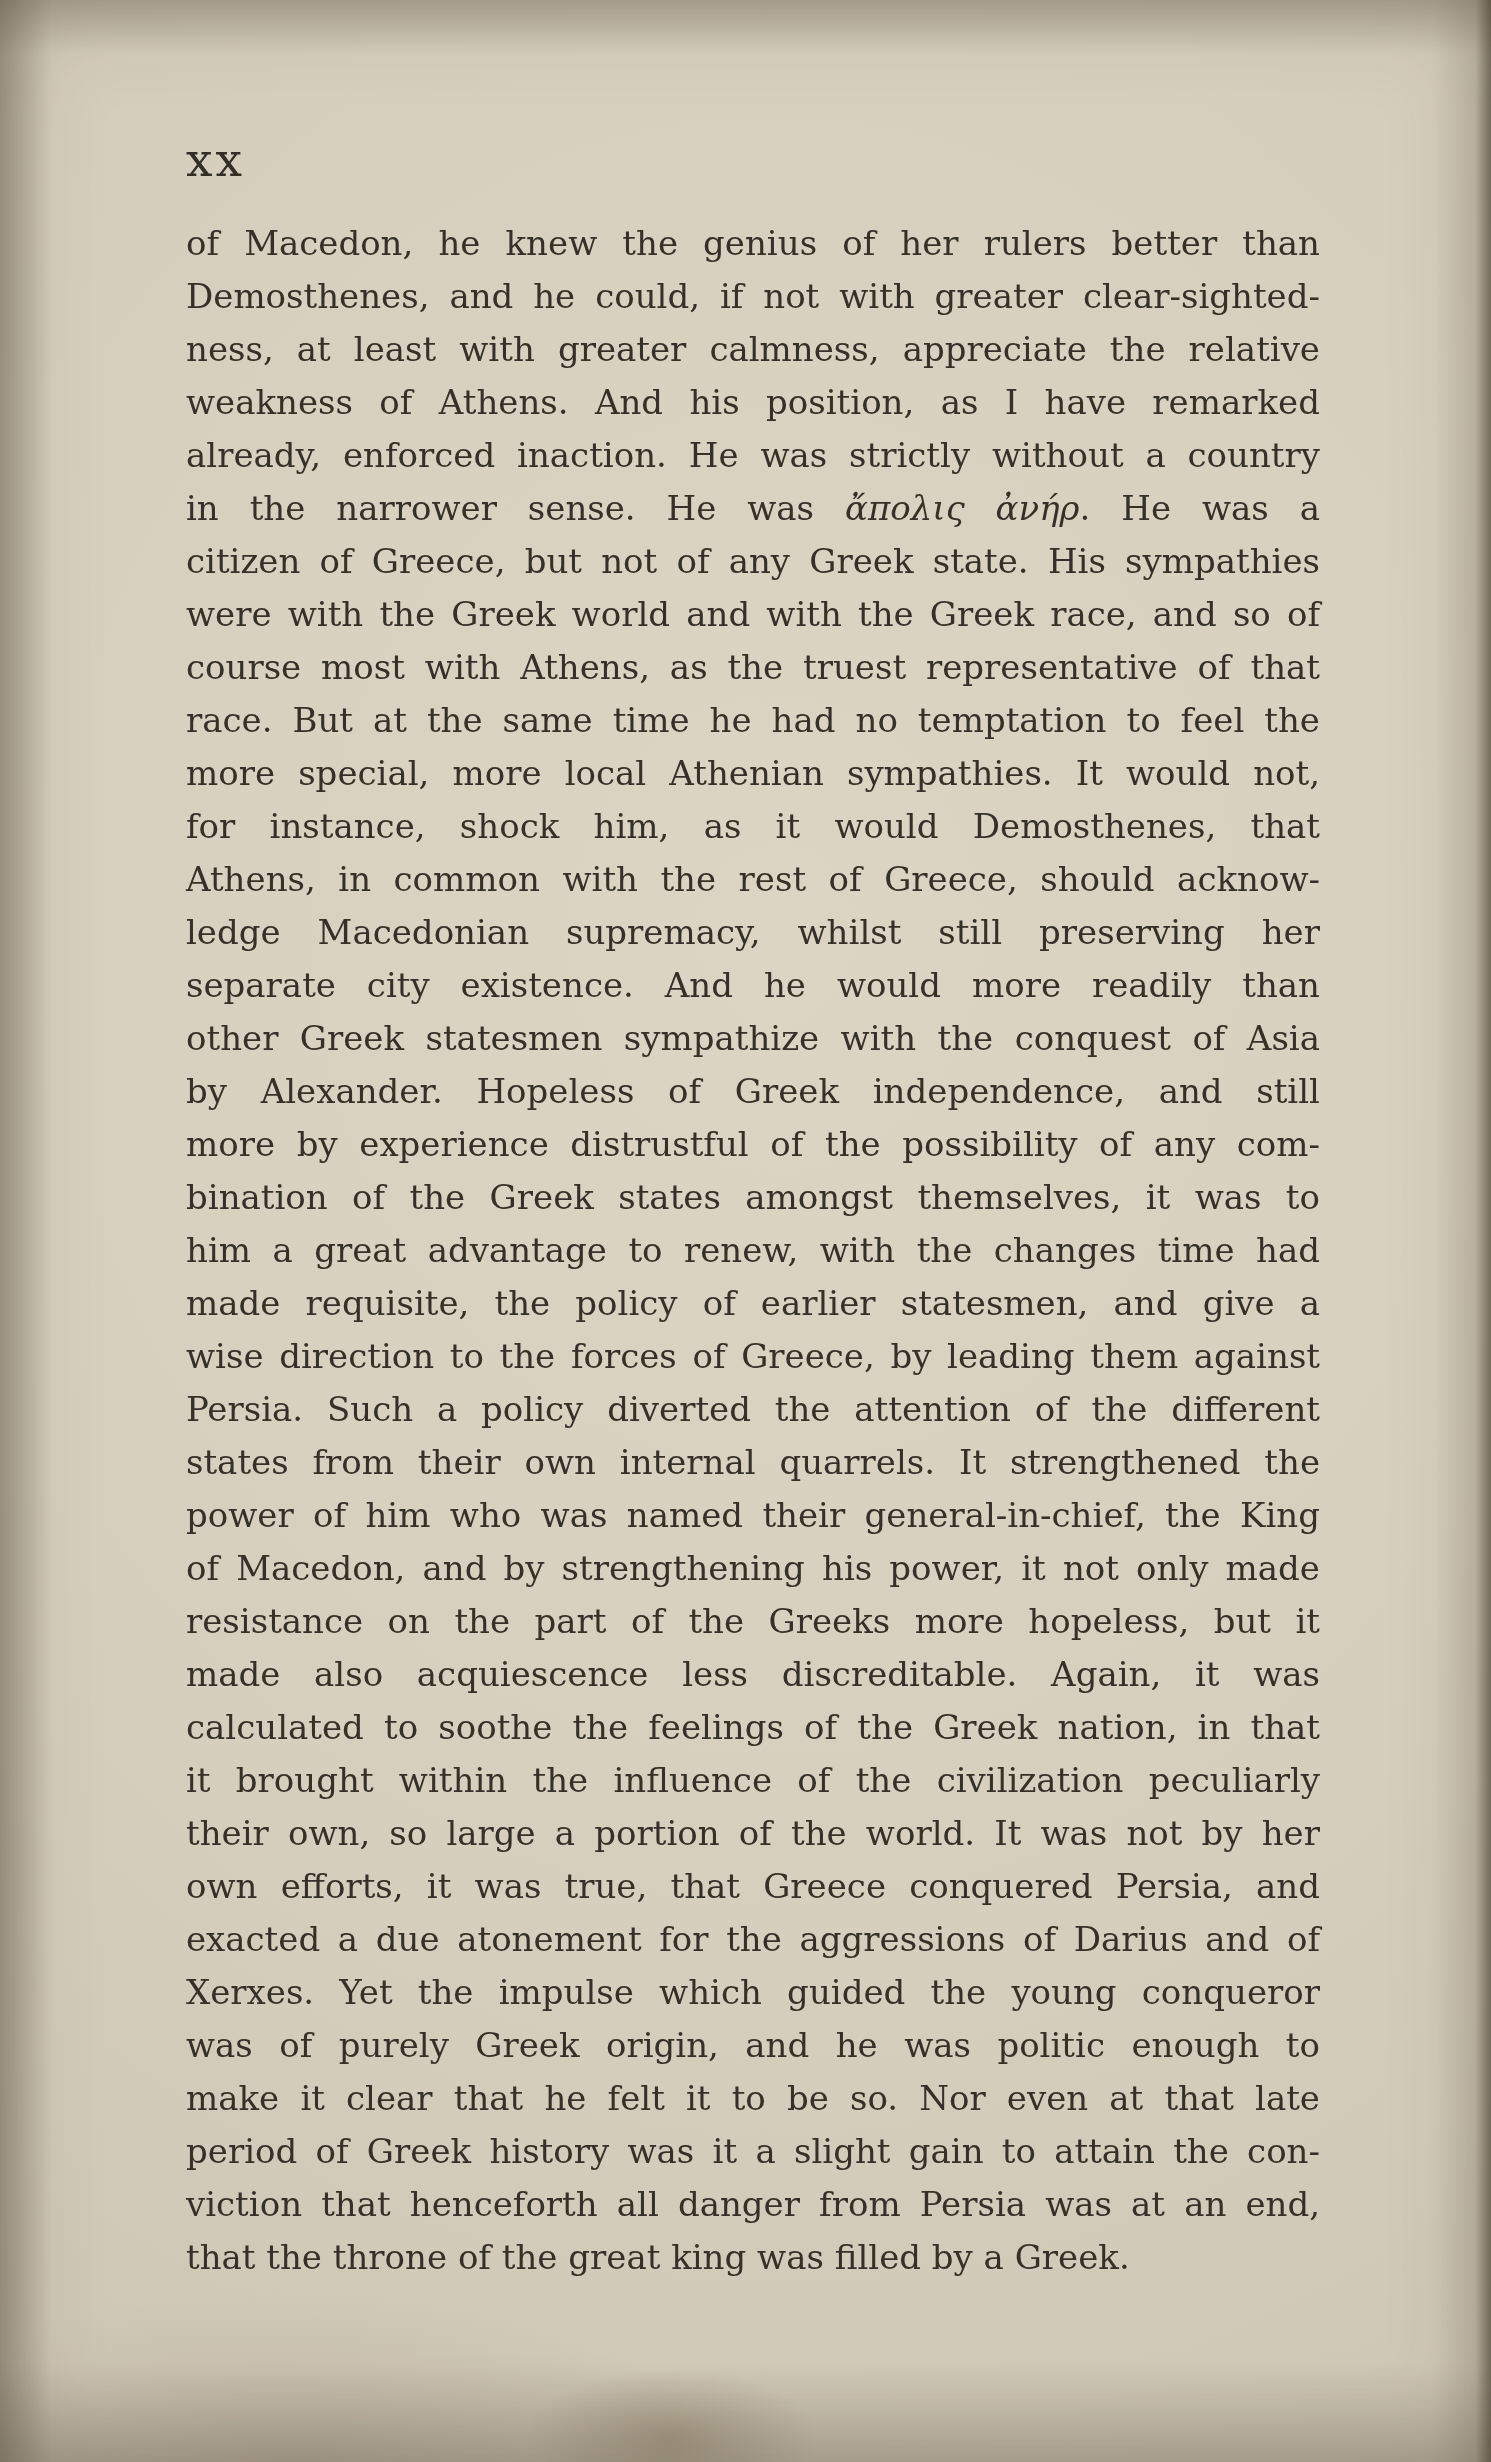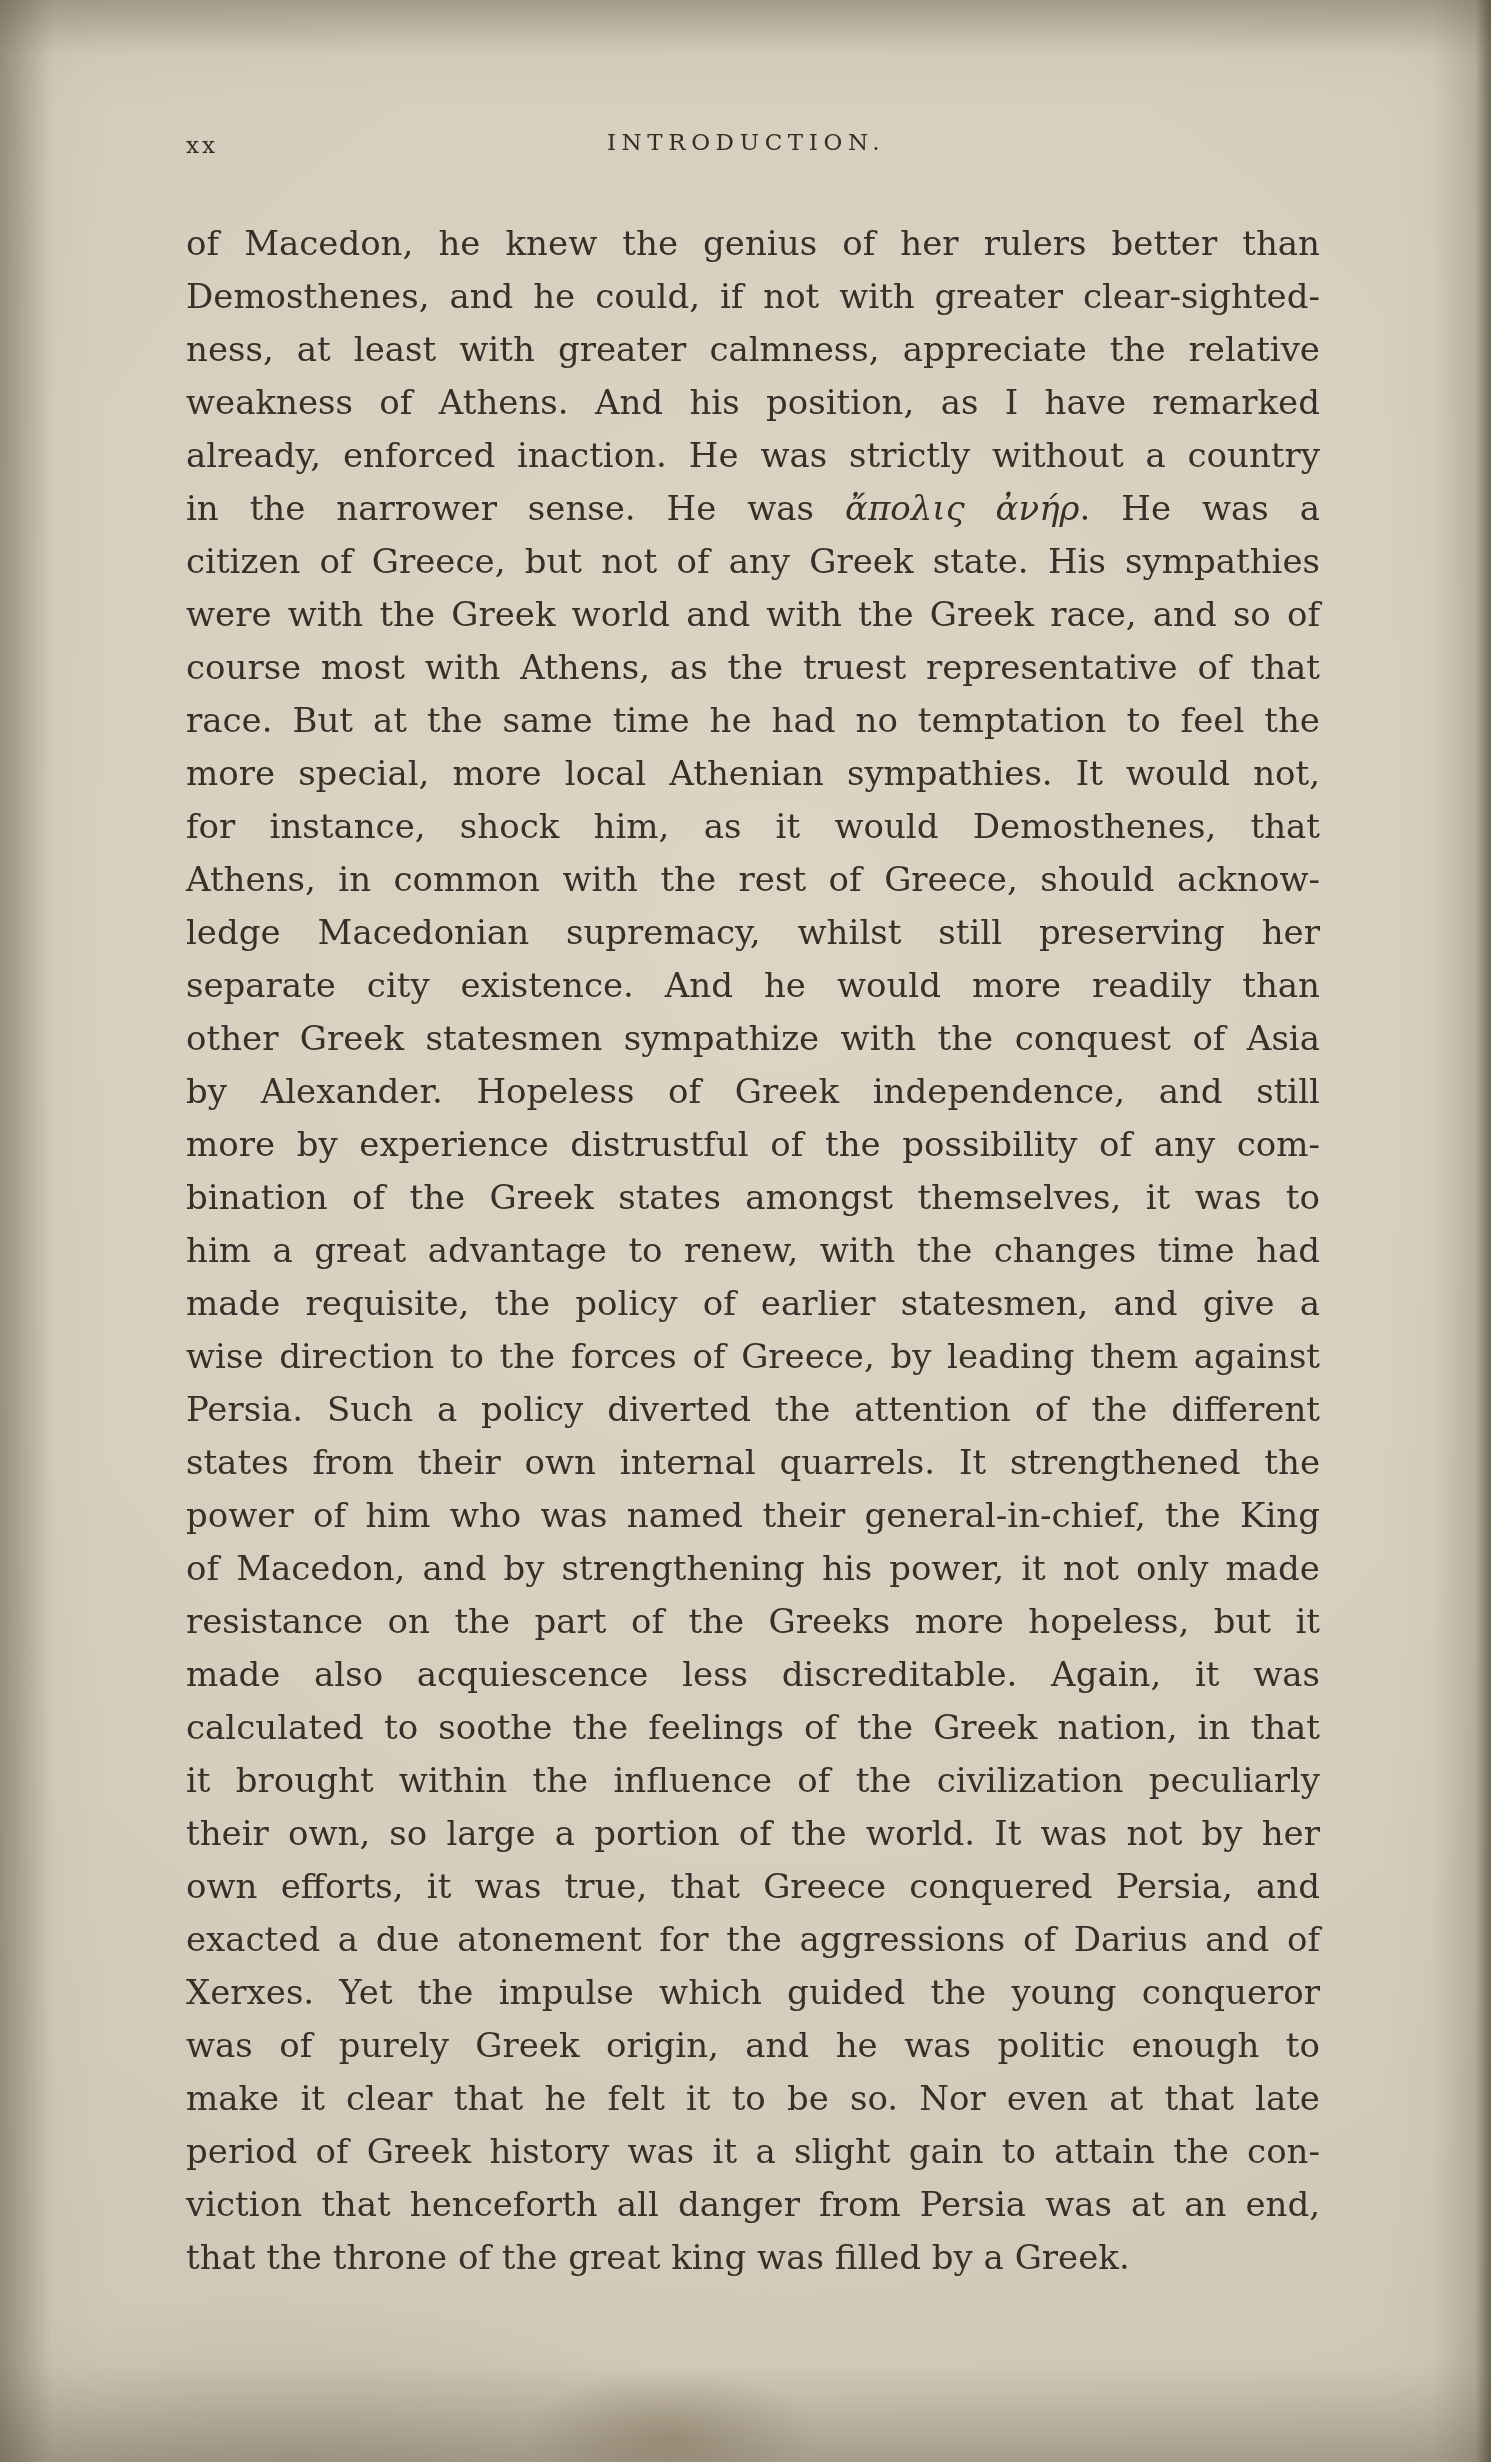--- a/index.html
+++ b/index.html
@@ -31,21 +31,21 @@
       linear-gradient(180deg, rgba(92,82,62,0.30) 0%, rgba(92,82,62,0) 2.2%),
       linear-gradient(0deg,   rgba(92,82,62,0.25) 0%, rgba(92,82,62,0) 4%),
       radial-gradient(ellipse 14% 4% at 45% 99%, rgba(110,96,70,0.35), rgba(110,96,70,0) 70%),
       radial-gradient(ellipse 40% 10% at 20% 100%, rgba(120,106,80,0.18), rgba(120,106,80,0) 70%);
     box-shadow: inset 0 0 99px rgba(70,58,38,0.25);
   }
   .header {
     position: relative;
     margin: 129px 186px 0 186px;
     height: 50px;
-    font-size: 23px;
+    font-size: 47px;
   }
   .page-number {
     position: absolute;
     left: 0;
     top: 2.5px;
     letter-spacing: 3.1px;
   }
   .running-head {
     display: block;
     text-align: center;
@@ -68,21 +68,20 @@
   .greek {
     font-style: italic;
   }
 </style>
 </head>
 <body>
 
 <div class="page">
   <div class="header">
     <span class="page-number">xx</span>
-    <span class="running-head">INTRODUCTION.</span>
   </div>
   <div class="text-block">
       <div class="line">of Macedon, he knew the genius of her rulers better than</div>
       <div class="line">Demosthenes, and he could, if not with greater clear-sighted-</div>
       <div class="line">ness, at least with greater calmness, appreciate the relative</div>
       <div class="line">weakness of Athens.  And his position, as I have remarked</div>
       <div class="line">already, enforced inaction.  He was strictly without a country</div>
       <div class="line"><span>in the narrower sense.  He was </span><span class="greek">ἄπολις ἀνήρ</span><span>.  He was a</span></div>
       <div class="line">citizen of Greece, but not of any Greek state.  His sympathies</div>
       <div class="line">were with the Greek world and with the Greek race, and so of</div>

